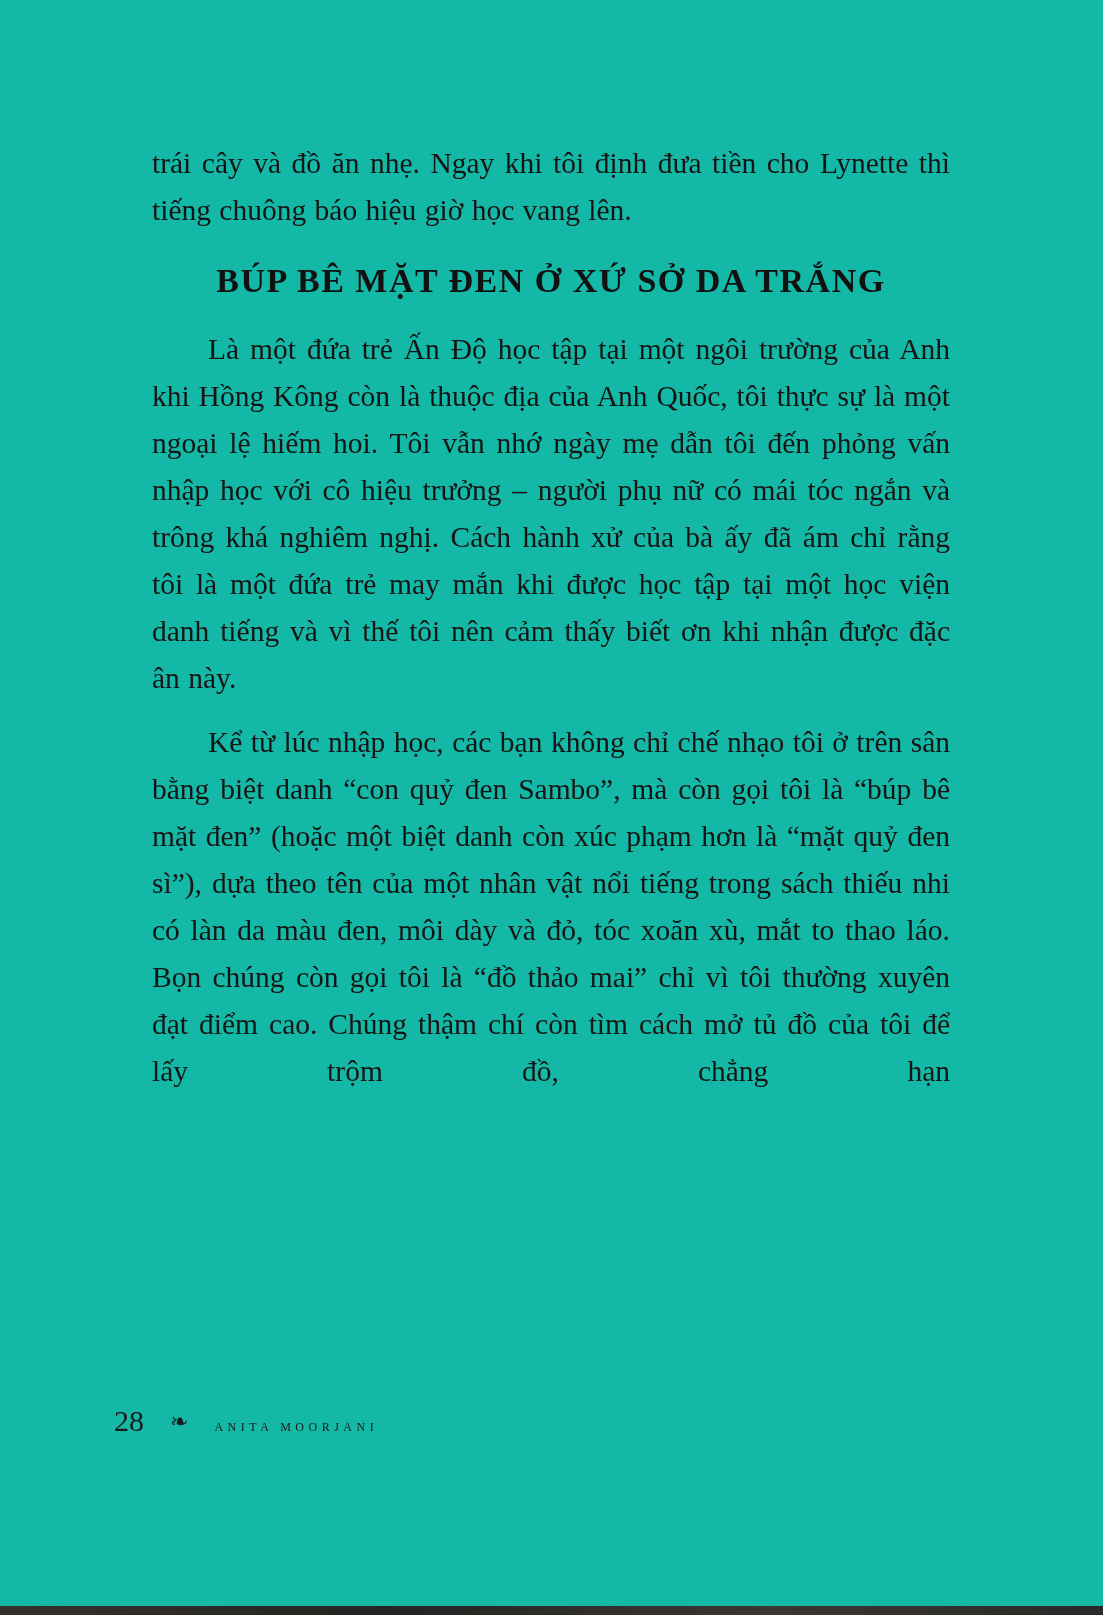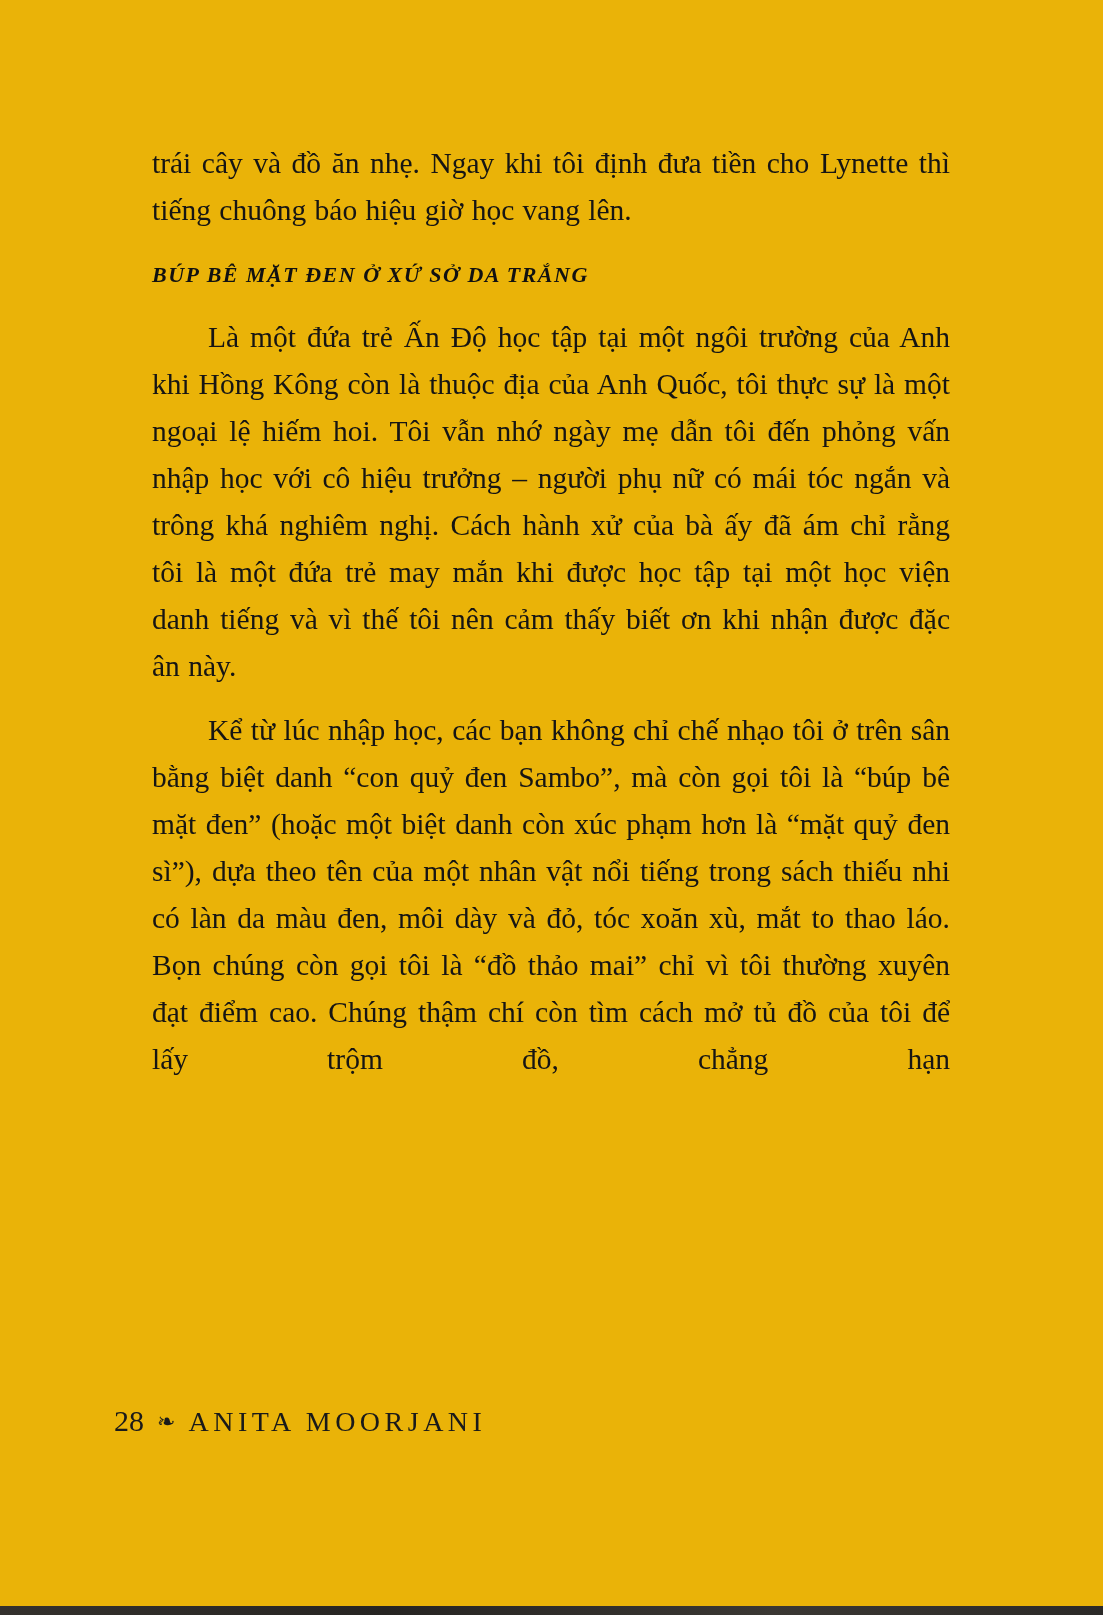--- a/index.html
+++ b/index.html
@@ -11,21 +11,21 @@
     width: 1103px;
     height: 1615px;
     position: relative;
     overflow: hidden;
     font-family: "Liberation Serif", "DejaVu Serif", serif;
     color: #161514;
   }
   .page {
     position: absolute;
     inset: 0;
-    background: #eab308;
+    background: #14b8a6;
     padding-left: 12px;
   }
   .text-block {
     position: absolute;
     left: 152px;
     top: 140px;
     width: 798px;
   }
   p.body-par {
     font-size: 29.5px;
@@ -35,48 +35,47 @@
     word-spacing: 1px;
   }
   p.body-par.indent {
     text-indent: 56px;
   }
   p.body-par.continues {
     text-align-last: justify;
     margin-bottom: 8px;
   }
   h2.section-heading {
-    font-size: 22px;
+    font-size: 34px;
     font-weight: bold;
-    text-align: left;
+    text-align: center;
     letter-spacing: 1.5px;
     margin: 28px 0 26px 0;
     color: #111;
-    font-style: italic;
   }
   .footer {
     position: absolute;
     left: 114px;
     top: 1404px;
     display: flex;
     align-items: baseline;
-    gap: 13px;
+    gap: 26px;
     white-space: nowrap;
   }
   .page-num {
     font-size: 30px;
     color: #1a1a1a;
   }
   .ornament {
     font-size: 22px;
     color: #1a1a1a;
     transform: translateY(-2px);
   }
   .author {
-    font-size: 28px;
+    font-size: 12px;
     letter-spacing: 4.5px;
     color: #1a1a1a;
   }
   .bottom-strip {
     position: absolute;
     left: 0;
     bottom: 0;
     width: 1103px;
     height: 9px;
     background: linear-gradient(90deg, #34312d 0%, #262422 35%, #3a3733 70%, #2b2927 100%);

